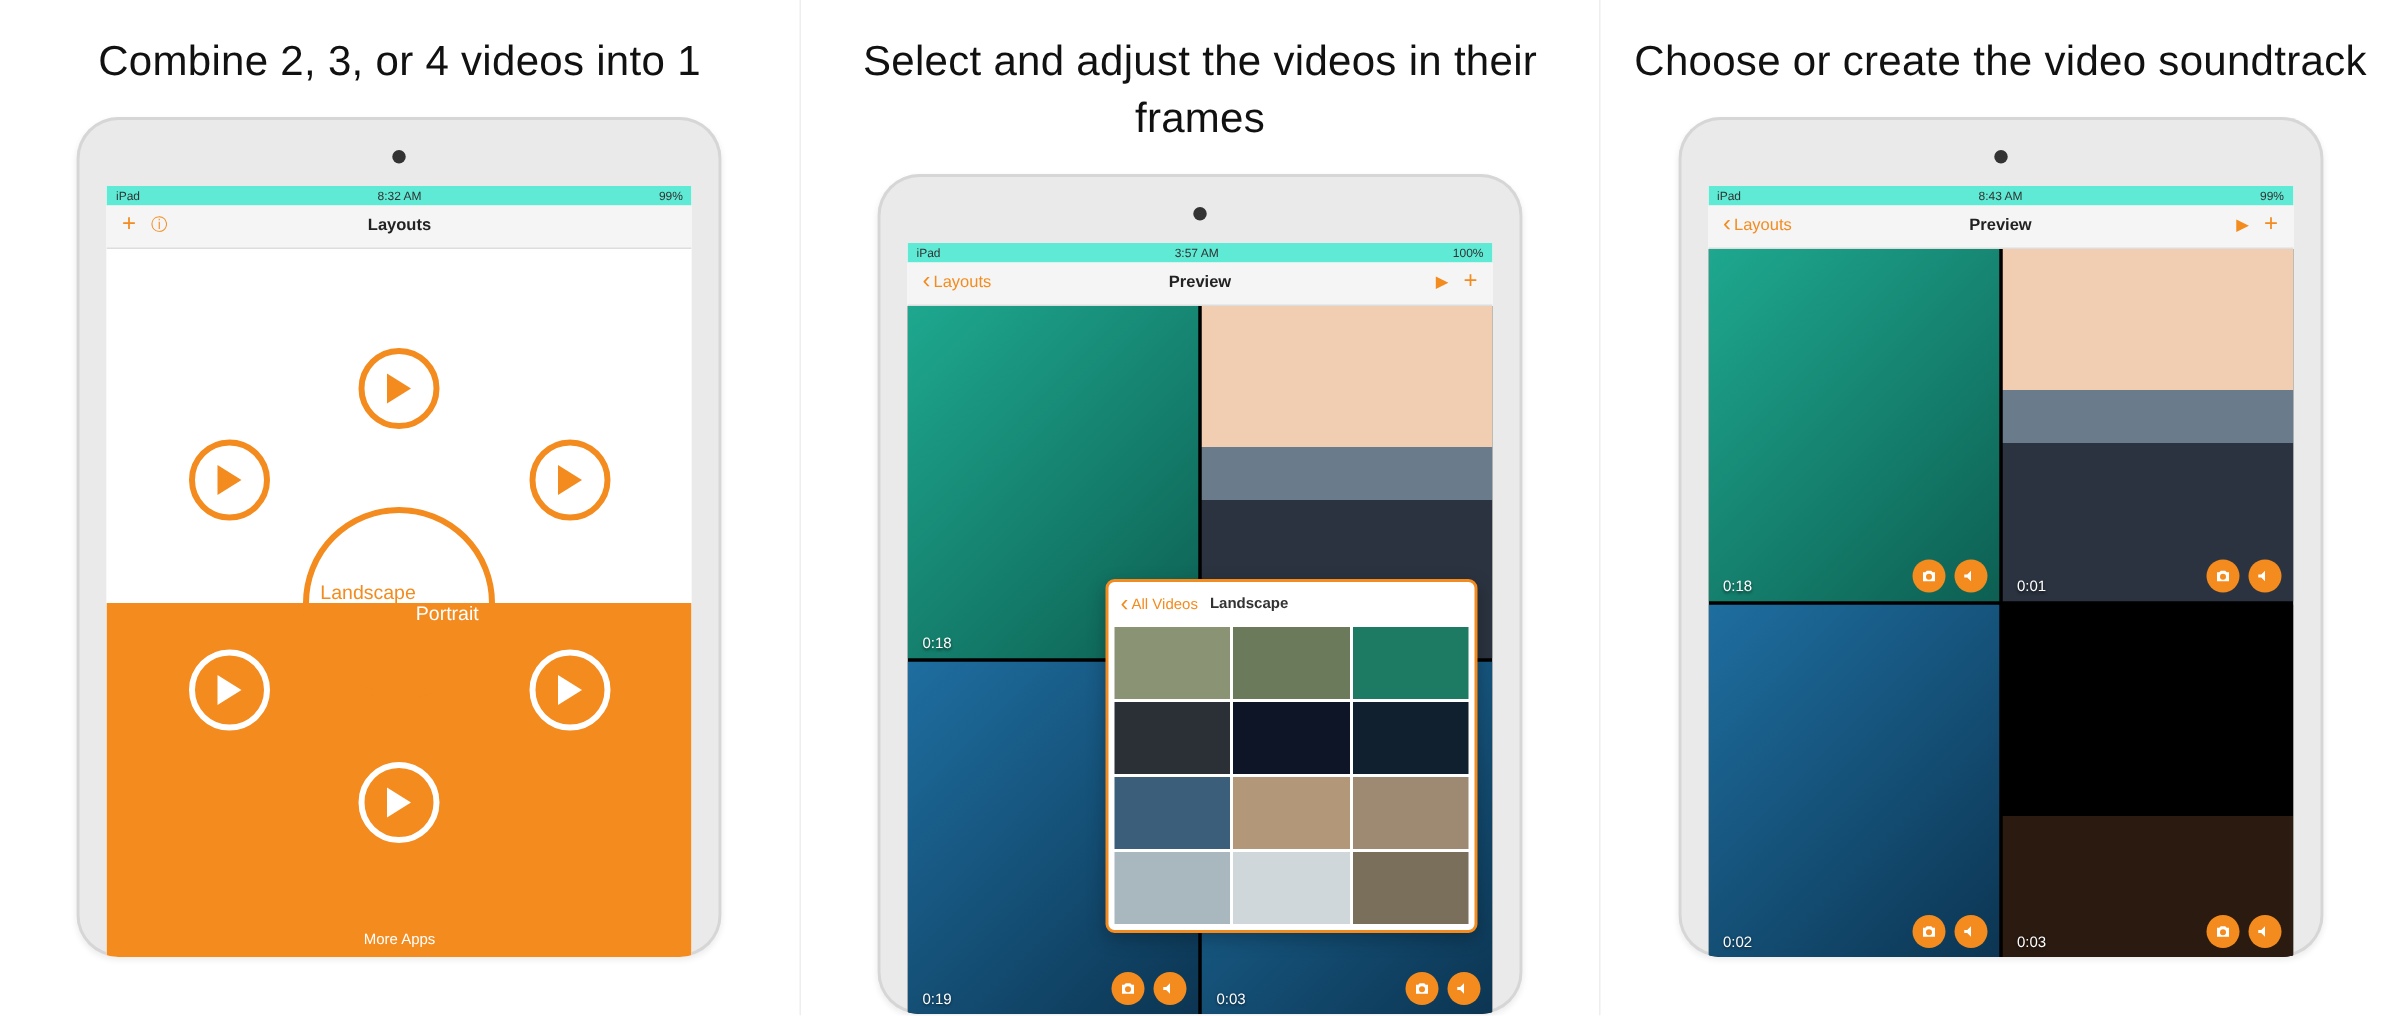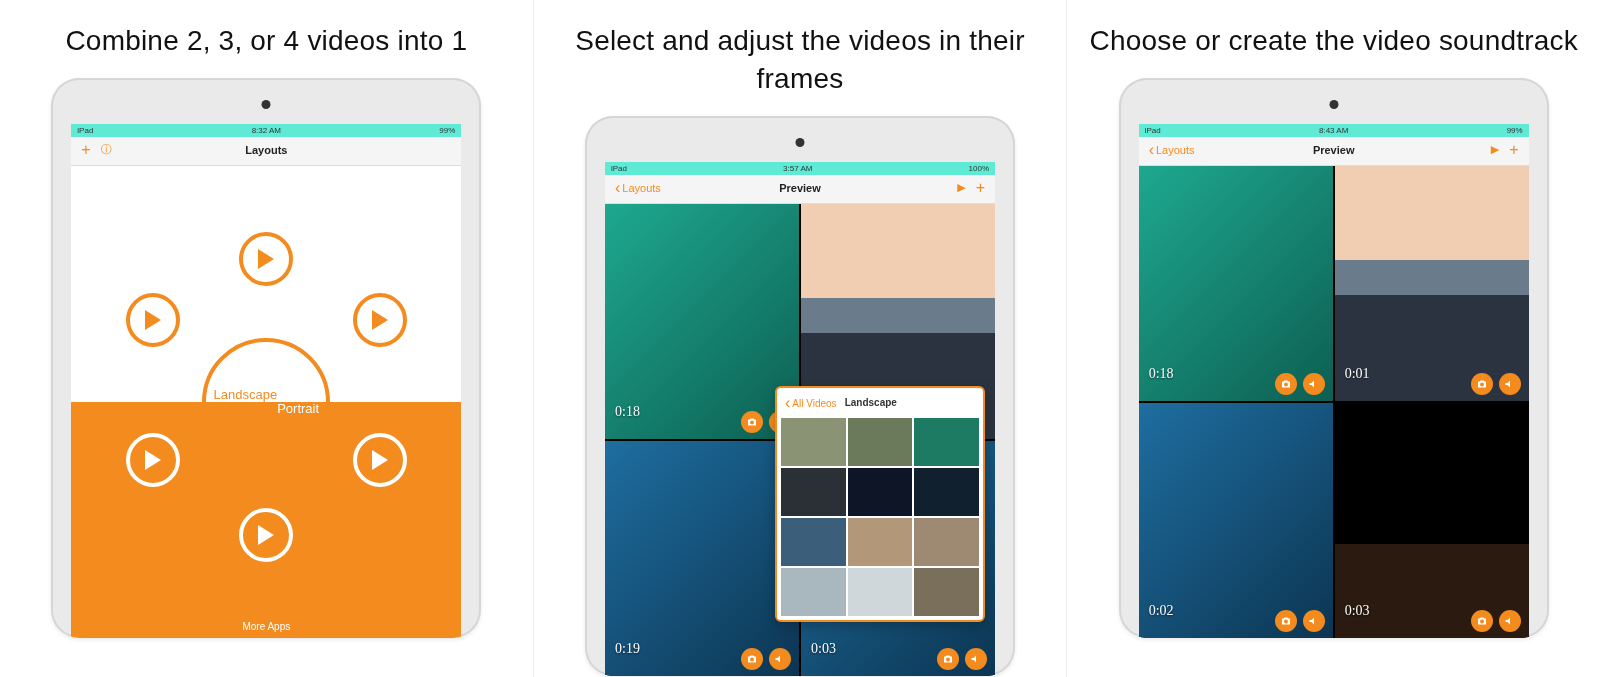--- a/index.html
+++ b/index.html
@@ -139,40 +139,39 @@
     overflow: hidden;
   }
   .thumb {
     position: absolute; inset: 0;
   }
   .thumb.coral { background: linear-gradient(135deg,#1ea88f,#0d5f52); }
   .thumb.sunset { background: linear-gradient(#f1cdb2 40%,#6a7b8c 40% 55%,#2b3340 55%); }
   .thumb.ocean { background: linear-gradient(135deg,#1e6ea0,#0c3552); }
   .thumb.fire  { background: linear-gradient(#000 60%,#2a1a10 60%); }
   .timestamp {
-    position: absolute; bottom: 19px; left: 10px;
-    color: #fff; font-size: 14px;
+    position: absolute; bottom: 4px; left: 10px;
+    color: #fff; font-size: 10px;
     text-shadow: 0 1px 2px rgba(0,0,0,.6);
-    font-family: Liberation Serif, serif;
   }
   .cell-controls {
     position: absolute; bottom: 6px; right: 8px;
     display: flex; gap: 6px;
   }
   .ctrl-btn {
     width: 22px; height: 22px; border-radius: 50%;
     background: #f38b1e; display: flex; align-items: center; justify-content: center;
   }
   .ctrl-btn svg { width: 12px; height: 12px; fill: #fff; }
 
   
   .album-popup {
     position: absolute;
     right: 10px; top: 182px;
-    width: 210px;
+    width: 248px;
     background: #fff;
     border: 2px solid #f38b1e;
     border-radius: 6px;
     padding: 4px;
     box-shadow: 0 4px 12px rgba(0,0,0,.25);
     z-index: 10;
   }
   .album-head {
     font-size: 10px; padding: 2px 4px 6px;
     display: flex; align-items: center; gap: 8px;

